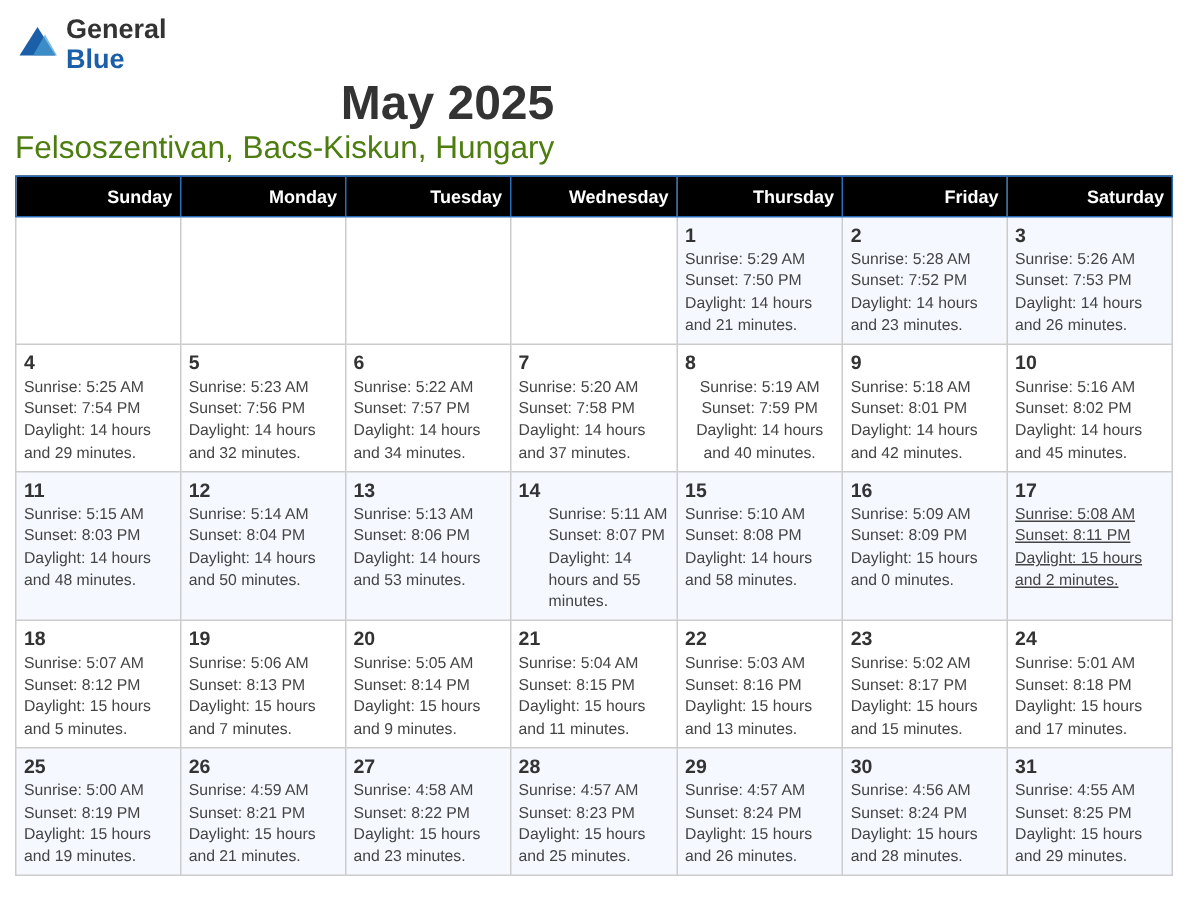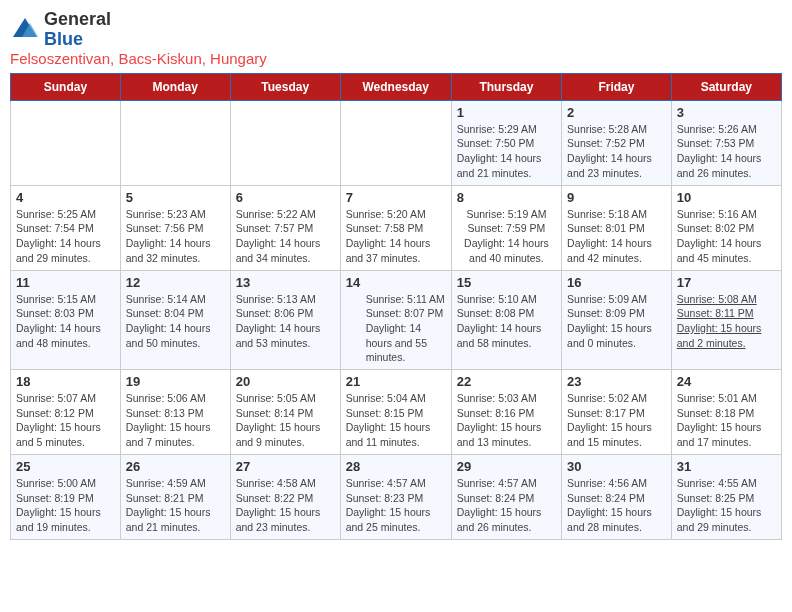--- a/index.html
+++ b/index.html
@@ -35,32 +35,32 @@
       height: 30px;
       margin-right: 4px;
     }
     .title-block { text-align: right; }
     .month-title {
       font-size: 32px;
       font-weight: bold;
       color: #333;
     }
     .subtitle {
-      font-size: 15px;
-      color: #ef4444;
+      font-size: 21px;
+      color: #4d7c0f;
     }
     .calendar {
       width: 100%;
       border-collapse: collapse;
       font-size: 11px;
     }
     .calendar th {
-      background-color: #b91c1c;
+      background-color: #000000;
       color: #fff;
-      text-align: center;
+      text-align: right;
       padding: 6px 5px;
       font-size: 12px;
       font-weight: bold;
       border: 1px solid #2a6cb8;
     }
     .calendar td {
       border: 1px solid #ccc;
       vertical-align: top;
       padding: 4px 5px;
       width: 113px;
@@ -95,20 +95,21 @@
     <svg class="logo-icon" viewBox="0 0 30 30">
       <polygon points="15,3 27,22 3,22" fill="#1a5fa8"></polygon>
       <polygon points="20,8 28,22 12,22" fill="#4a9fd4" opacity="0.7"></polygon>
     </svg>
     <div class="logo-text">
       <span class="logo-general">General</span>
       <span class="logo-blue">Blue</span>
     </div>
   </div>
   <div class="title-block">
+    <div class="month-title">May 2025</div>
     <div class="subtitle">Felsoszentivan, Bacs-Kiskun, Hungary</div>
   </div>
 </div>
 
 <table class="calendar">
   <thead>
     <tr id="header-row">
         <th>Sunday</th>
         <th>Monday</th>
         <th>Tuesday</th>

